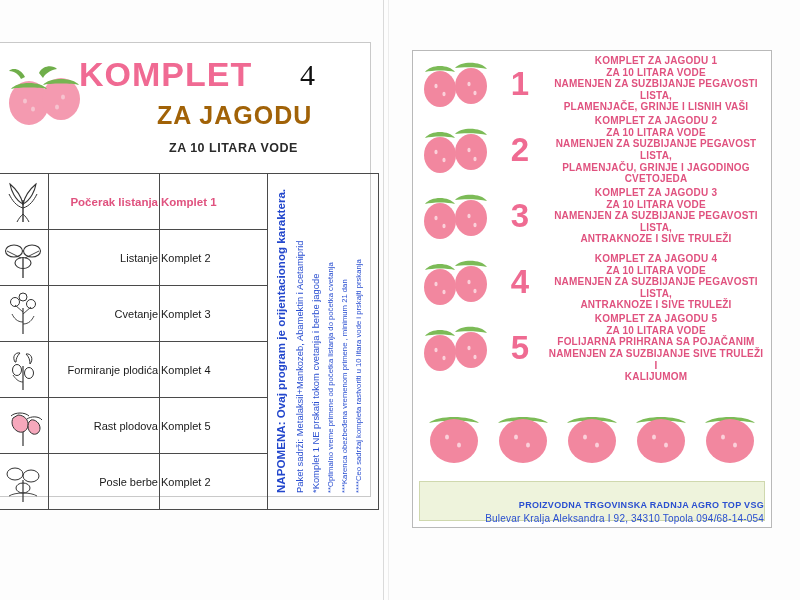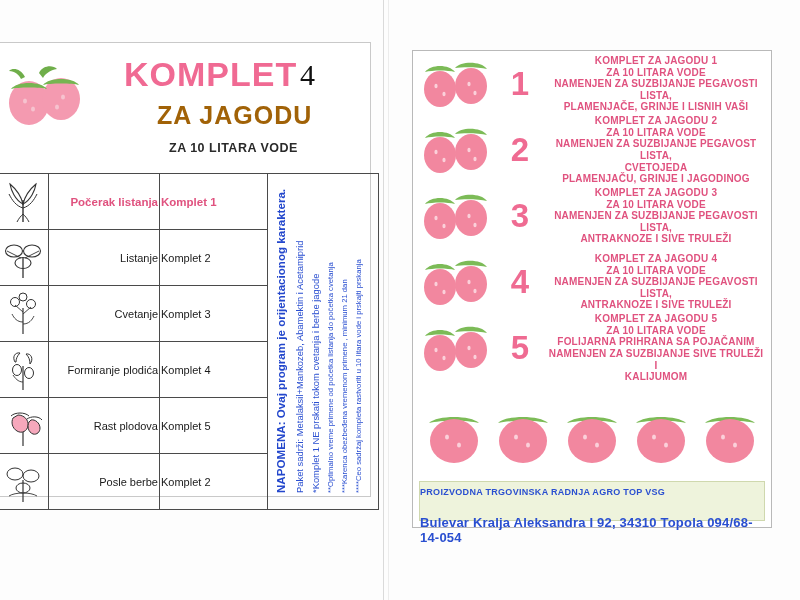--- a/index.html
+++ b/index.html
@@ -53,21 +53,20 @@
 
   .komplet-title {
     position: absolute;
     left: 82px;
     top: 12px;
     font-size: 34px;
     font-weight: bold;
     color: #f06a93;
     letter-spacing: 1px;
     font-family: "Liberation Sans", sans-serif;
-    margin-left: 45px;
   }
   .za-jagodu {
     position: absolute;
     left: 160px;
     top: 58px;
     font-size: 25px;
     font-weight: bold;
     color: #a16207;
     letter-spacing: 1px;
   }
@@ -212,34 +211,34 @@
   
   #right-footer {
     position: absolute;
     left: 6px;
     bottom: 6px;
     width: 346px;
     height: 40px;
     background: #eef3dc;
     border: 1px solid #cfd8ae;
     box-sizing: border-box;
-    text-align: left;
-    padding-top: 5px;
+    text-align: right;
+    padding-top: 18px;
   }
   .footer-l1 {
     font-size: 9px;
     font-weight: bold;
     color: #2a4fd0;
     letter-spacing: 0.3px;
   }
   .footer-l2 {
-    font-size: 13px;
-    font-weight: bold;
+    font-size: 10px;
+    font-weight: normal;
     color: #2a4fd0;
-    margin-top: 18px;
+    margin-top: 3px;
     letter-spacing: 0.2px;
   }
 
   
   #page-number {
     position: absolute;
     left: 300px;
     top: 58px;
     font-size: 30px;
     color: #111111;
@@ -412,22 +411,22 @@
         <ellipse cx="17" cy="30" rx="1.6" ry="2.2" fill="#fbd0da"></ellipse>
         <ellipse cx="25" cy="38" rx="1.6" ry="2.2" fill="#fbd0da"></ellipse>
         <ellipse cx="50" cy="28" rx="1.6" ry="2.2" fill="#fbd0da"></ellipse>
         <ellipse cx="56" cy="37" rx="1.6" ry="2.2" fill="#fbd0da"></ellipse>
       </svg>
       <div class="kit-num">2</div>
       <div class="kit-text">
         <div>KOMPLET ZA JAGODU 2</div>
         <div>ZA 10 LITARA VODE</div>
         <div>NAMENJEN ZA SUZBIJANJE PEGAVOST LISTA,</div>
+        <div>PLAMENJAČU, GRINJE I JAGODINOG</div>
         <div>CVETOJEDA</div>
-        <div>PLAMENJAČU, GRINJE I JAGODINOG</div>
       </div>
     </div>
 
     <div class="kit-row">
       <svg class="kit-berry" viewBox="0 0 74 56">
         <path d="M6 16 C12 8 30 8 36 16 C28 14 14 14 6 16 Z" fill="#7cbb57"></path>
         <path d="M36 12 C42 5 62 5 68 13 C60 11 44 11 36 12 Z" fill="#7cbb57"></path>
         <ellipse cx="21" cy="33" rx="16" ry="18" fill="#f2879f"></ellipse>
         <ellipse cx="52" cy="30" rx="16" ry="18" fill="#f2879f"></ellipse>
         <ellipse cx="17" cy="30" rx="1.6" ry="2.2" fill="#fbd0da"></ellipse>

